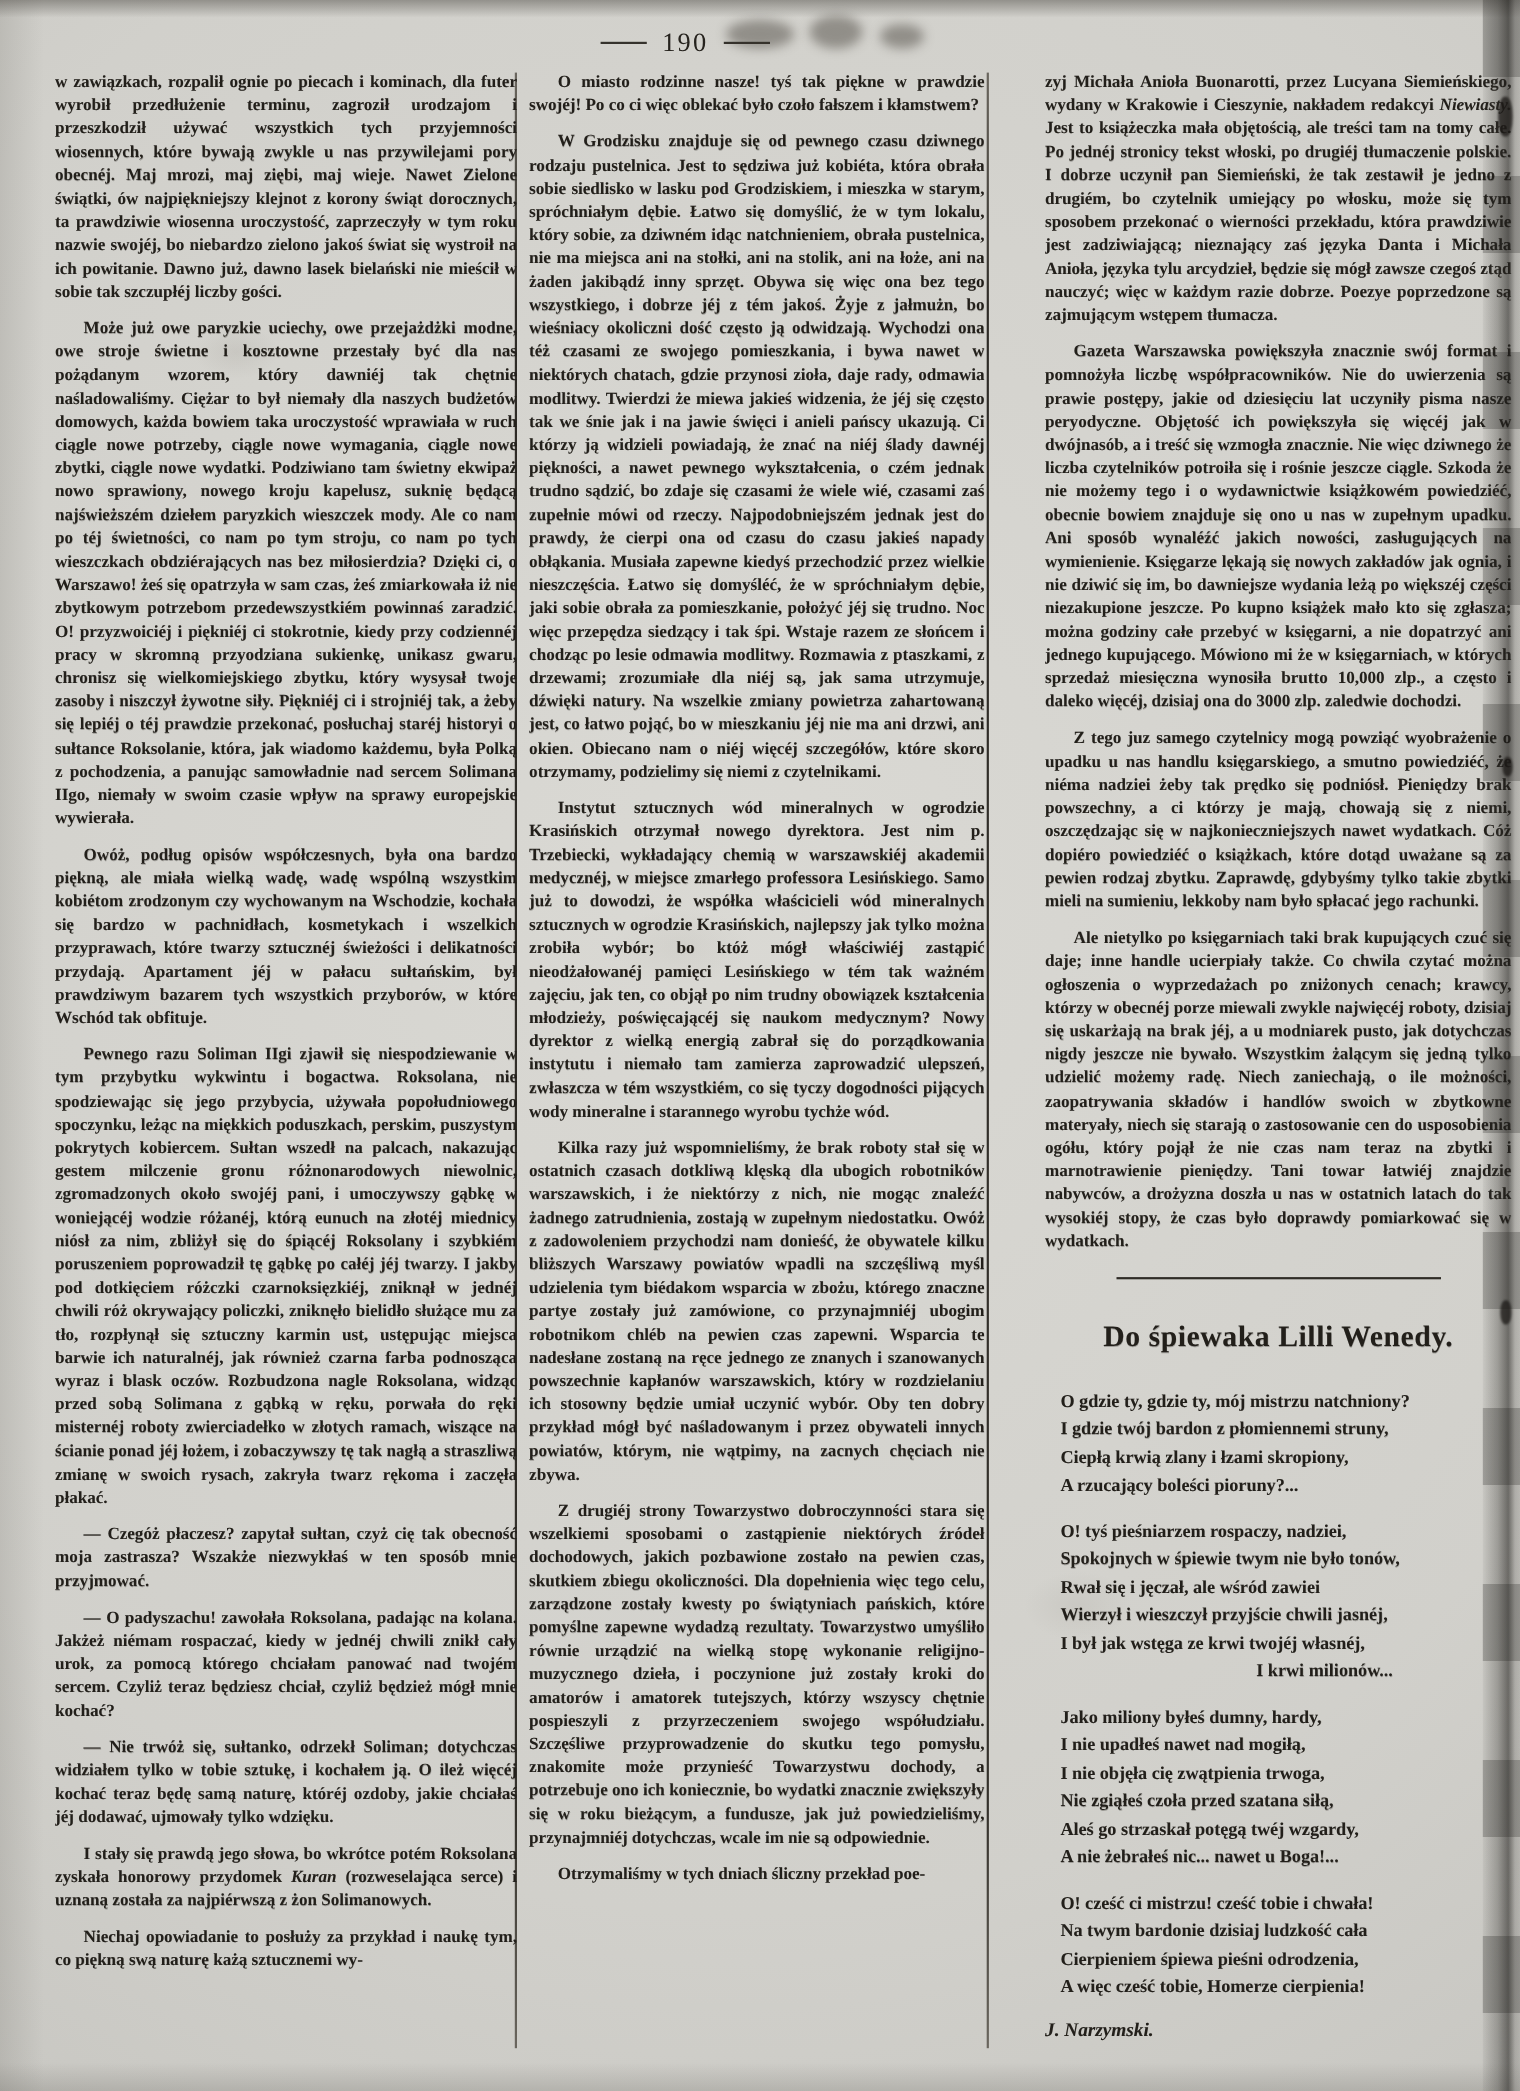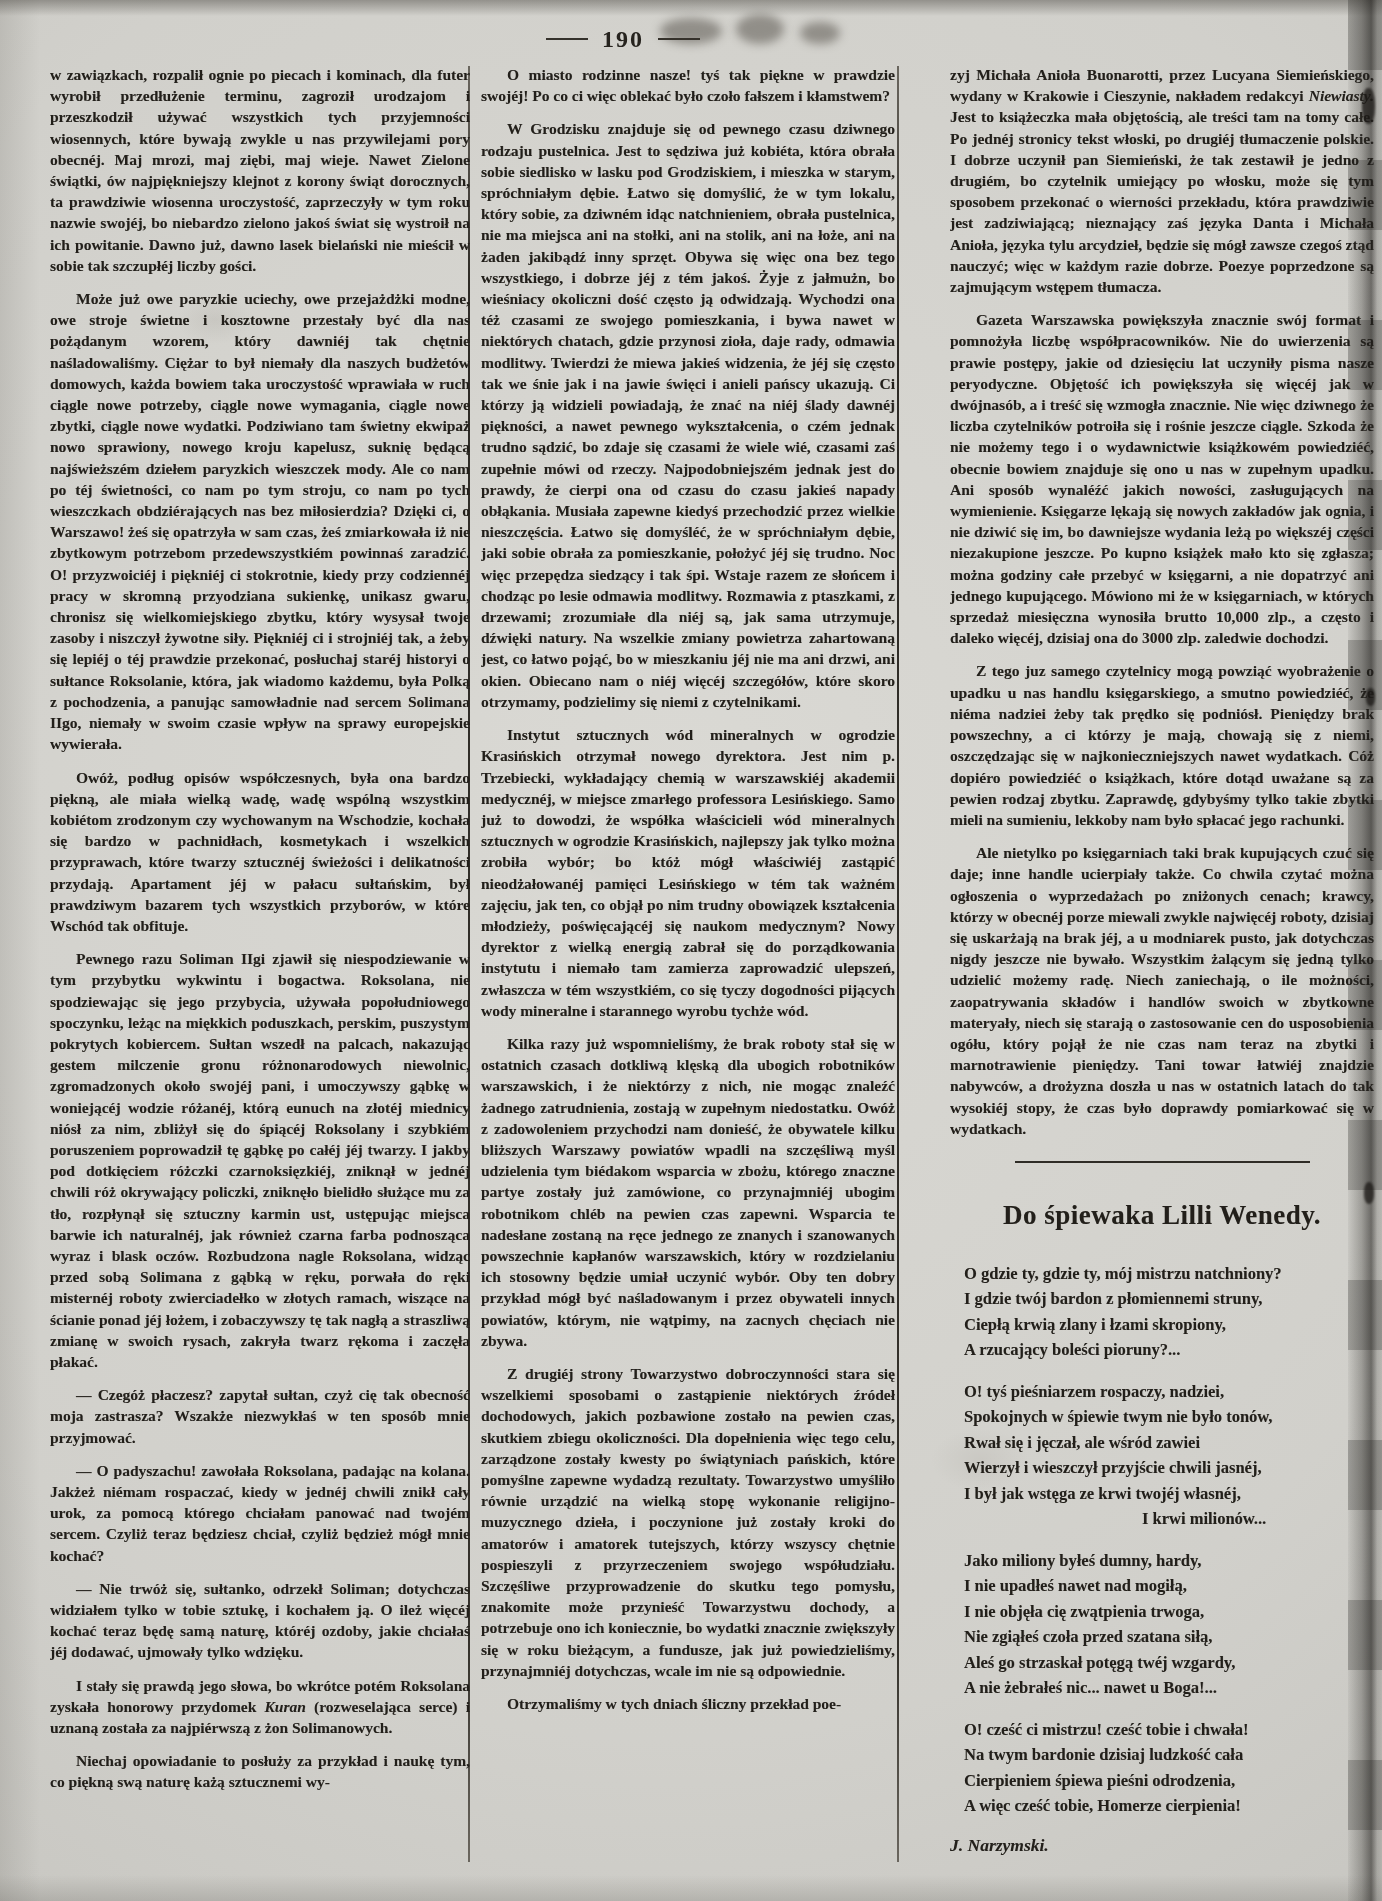--- a/index.html
+++ b/index.html
@@ -17,21 +17,21 @@
       radial-gradient(70px 45px at 980px 1460px, rgba(120,114,104,.10), rgba(120,114,104,0) 70%),
       radial-gradient(90px 50px at 620px 860px, rgba(125,120,110,.08), rgba(125,120,110,0) 70%),
       radial-gradient(120% 90% at 48% 42%, #dad9d4 0%, #d1d0cb 55%, #c5c4bf 85%, #b2b1ac 100%);
   }
   
   .header{
     position:absolute;top:22px;left:538px;width:170px;height:34px;
     display:flex;align-items:center;justify-content:center;gap:14px;
   }
   .hrule{width:42px;height:2px;background:#35322c;}
-  .pageno{font-size:24px;letter-spacing:2px;color:#26231e;font-weight:bold;}
+  .pageno{font-size:24px;letter-spacing:2px;color:#26231e;}
   
   .smudge{position:absolute;filter:blur(5px);background:rgba(55,50,44,.42);border-radius:50%;}
   .gutter{
     position:absolute;top:0;right:0;width:34px;height:1901px;
     background:
       repeating-linear-gradient(180deg, rgba(25,24,21,.28) 0px 70px, rgba(25,24,21,.05) 70px 160px),
       linear-gradient(90deg, rgba(60,58,54,0) 0%, rgba(60,58,54,.30) 40%, rgba(32,30,27,.55) 68%, rgba(130,128,124,.35) 86%, rgba(165,163,158,.35) 100%);
   }
   .blob{position:absolute;background:rgba(28,26,23,.75);border-radius:45%;filter:blur(1px);}
   

